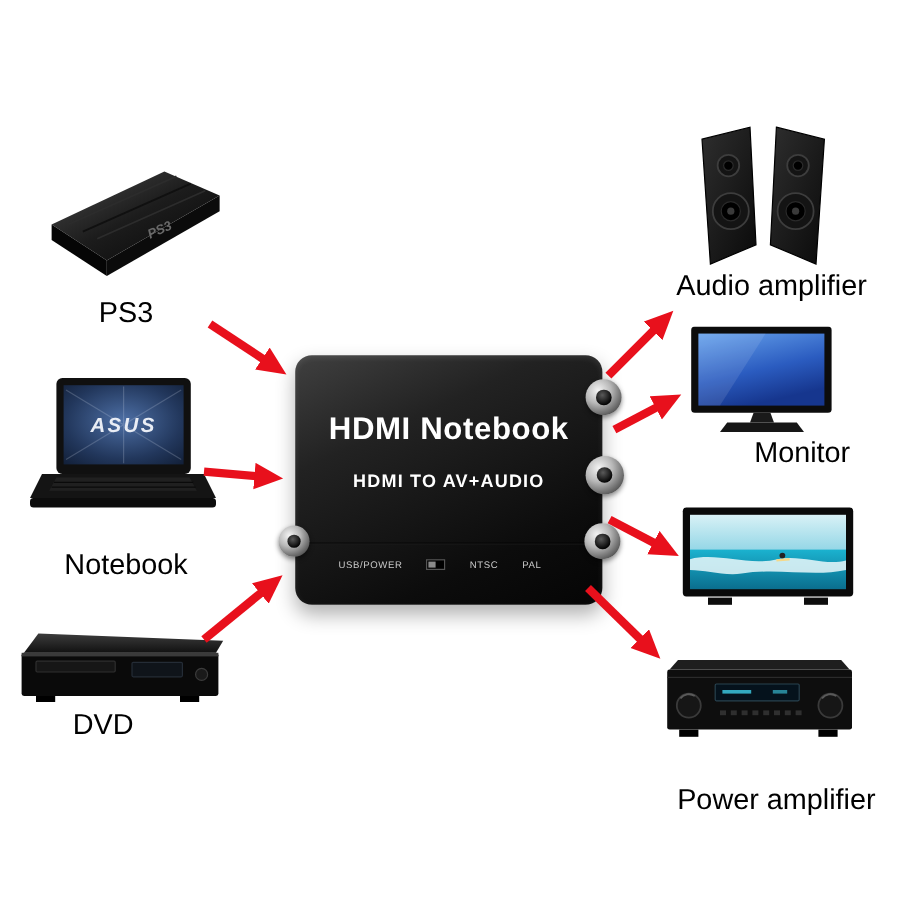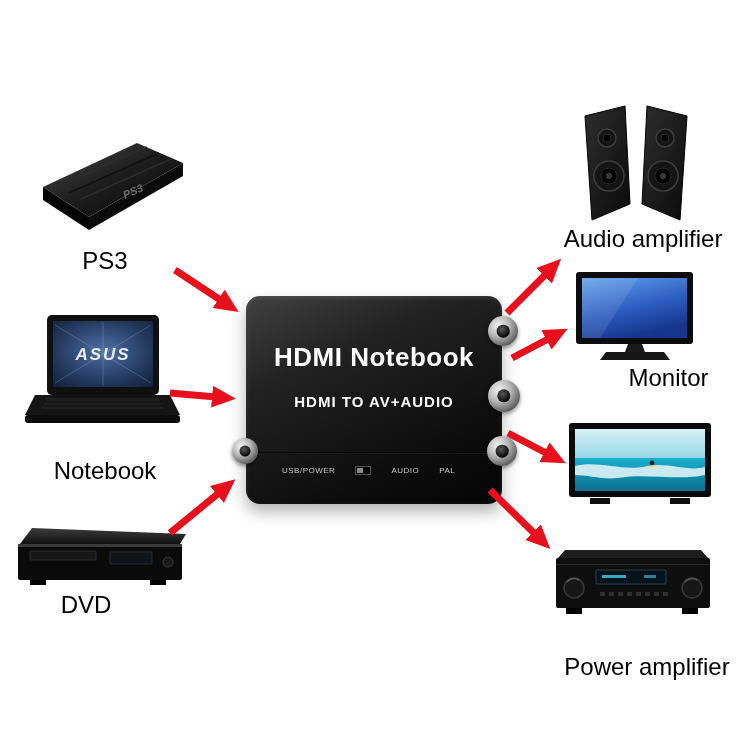--- a/index.html
+++ b/index.html
@@ -205,21 +205,21 @@
   </svg>
   <div class="device-label" style="left:552px;top:654px;width:190px;">Power amplifier</div>
 
   <div class="converter">
     <div class="converter-title">HDMI Notebook</div>
     <div class="converter-sub">HDMI TO AV+AUDIO</div>
     <div class="converter-seam"></div>
     <div class="ports-row">
       <span>USB/POWER</span>
       <span class="switch"></span>
-      <span>AUDIO</span>
+      <span>NTSC</span>
       <span>PAL</span>
     </div>
     <span class="rca rca1"></span>
     <span class="rca rca2"></span>
     <span class="rca rca3"></span>
     <span class="rca rca-left"></span>
   </div>
 
 </div>
 

